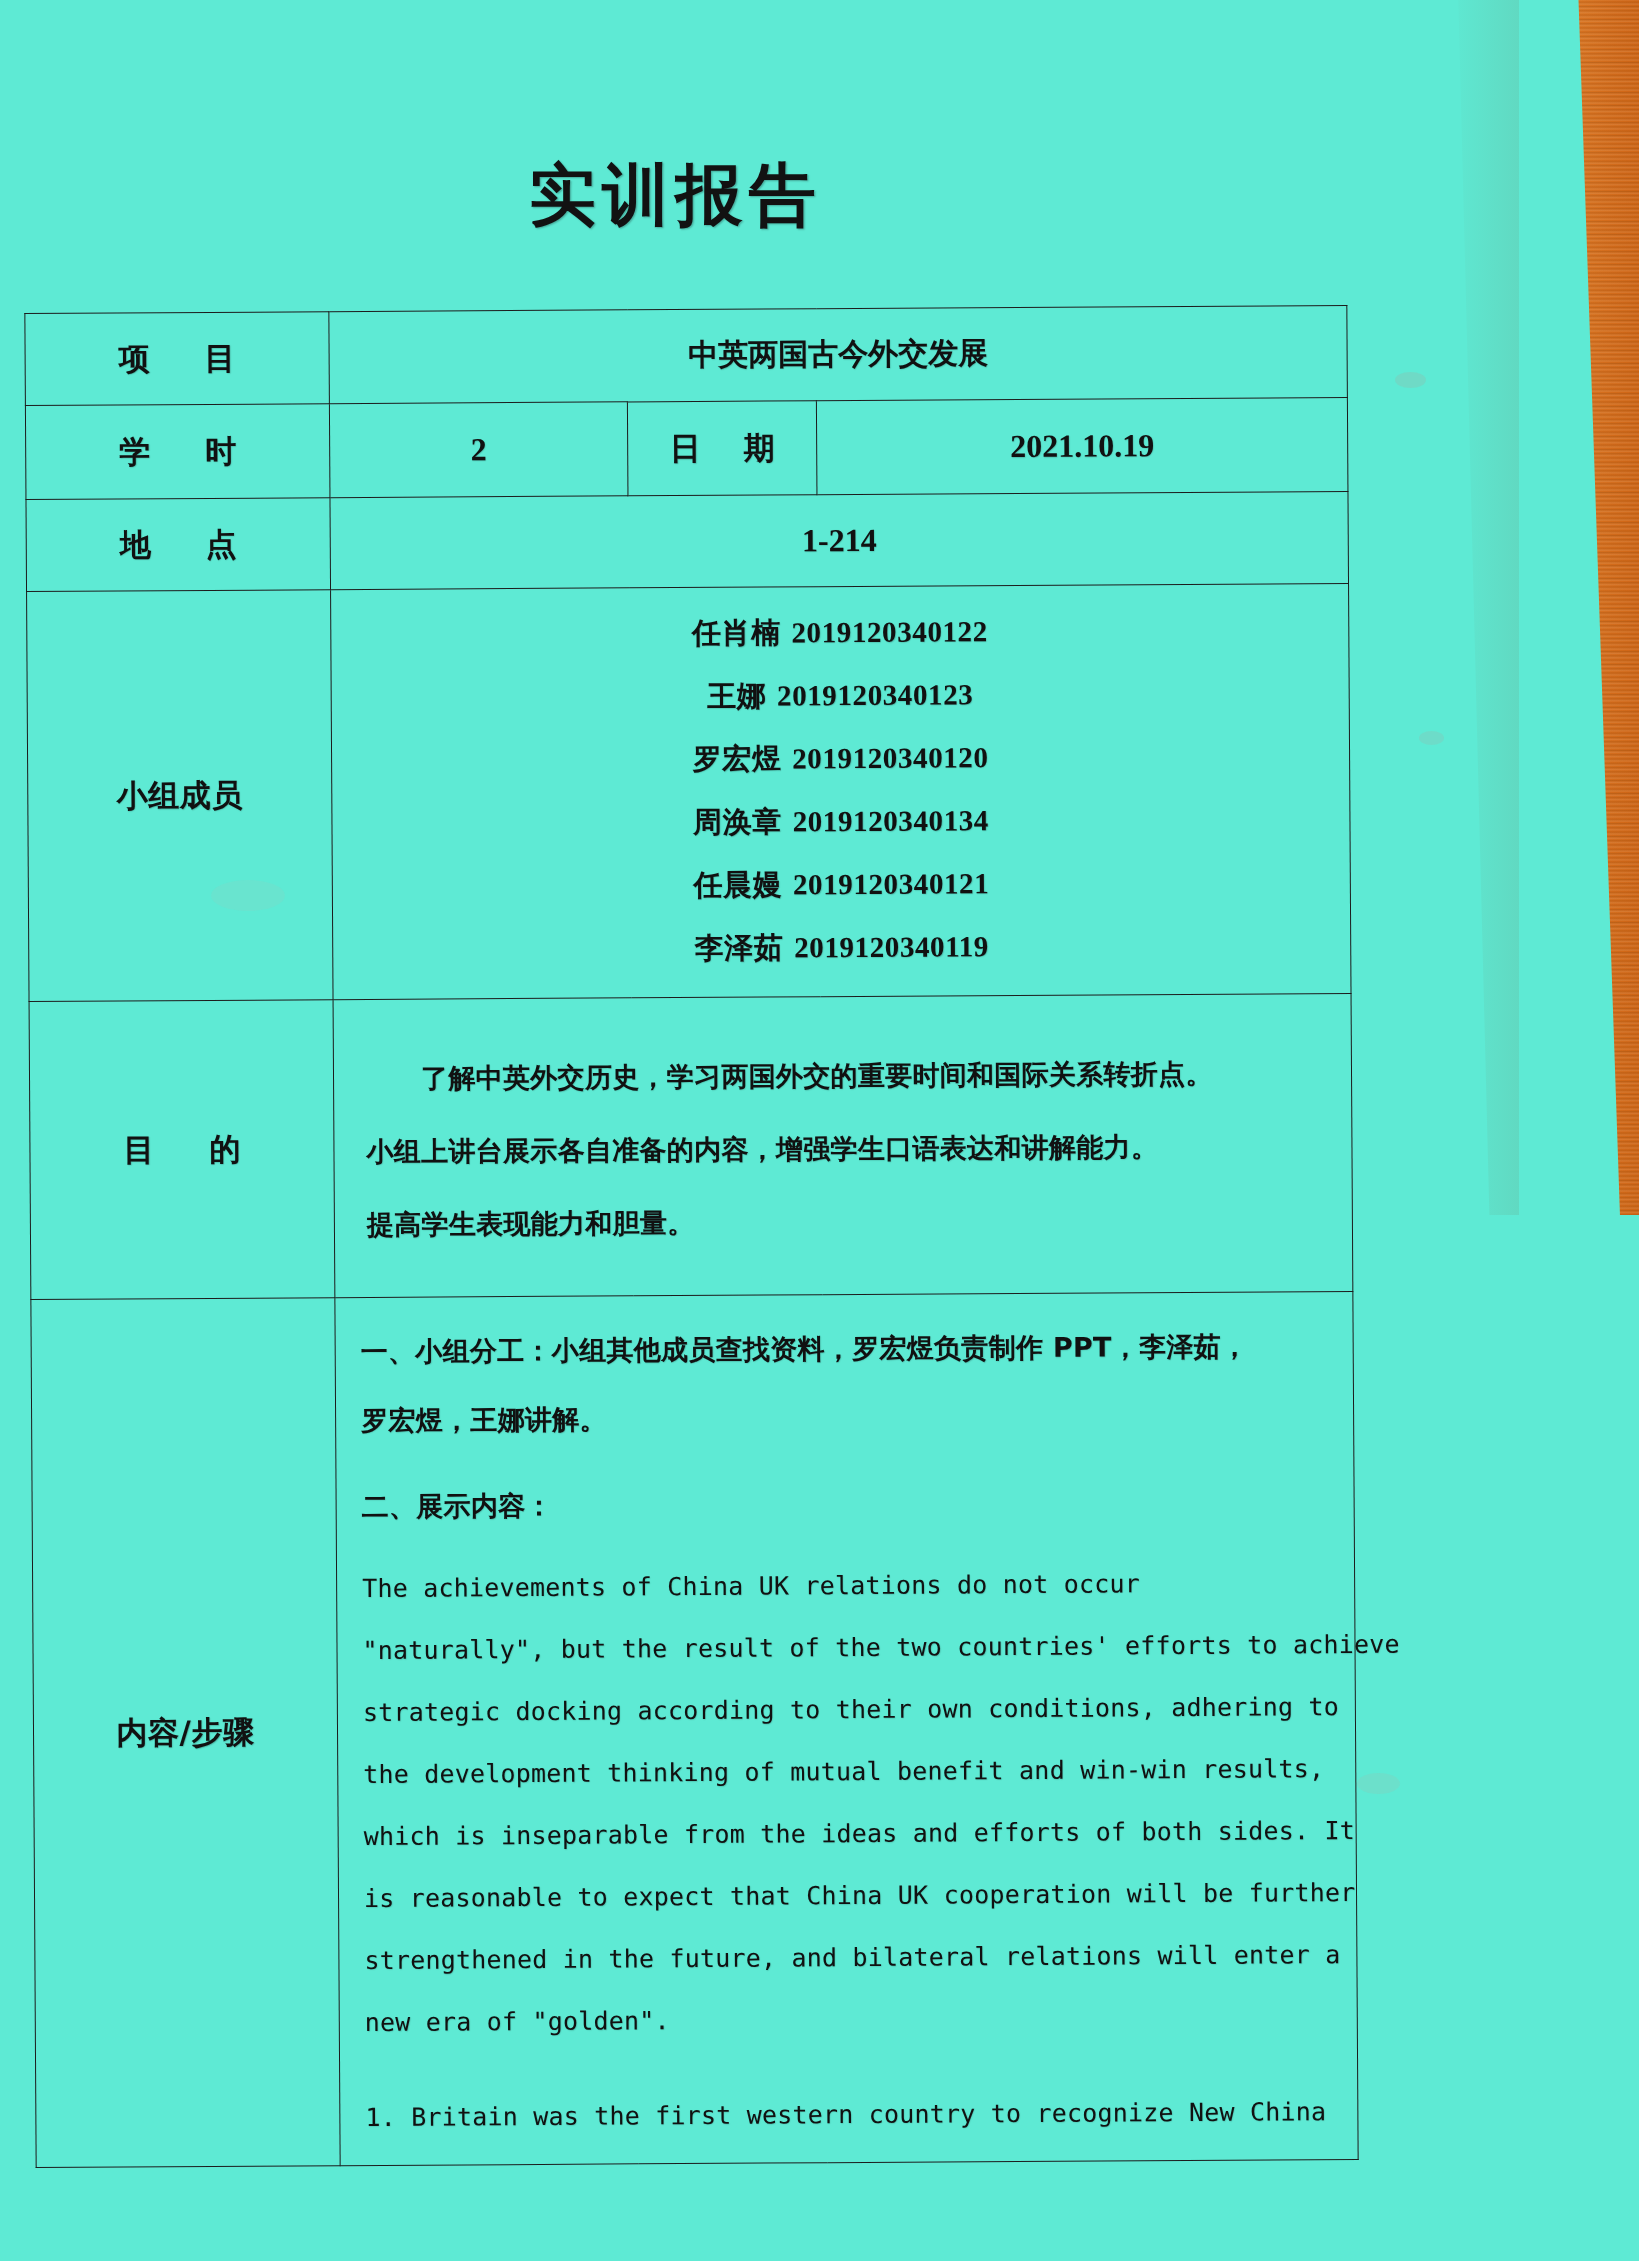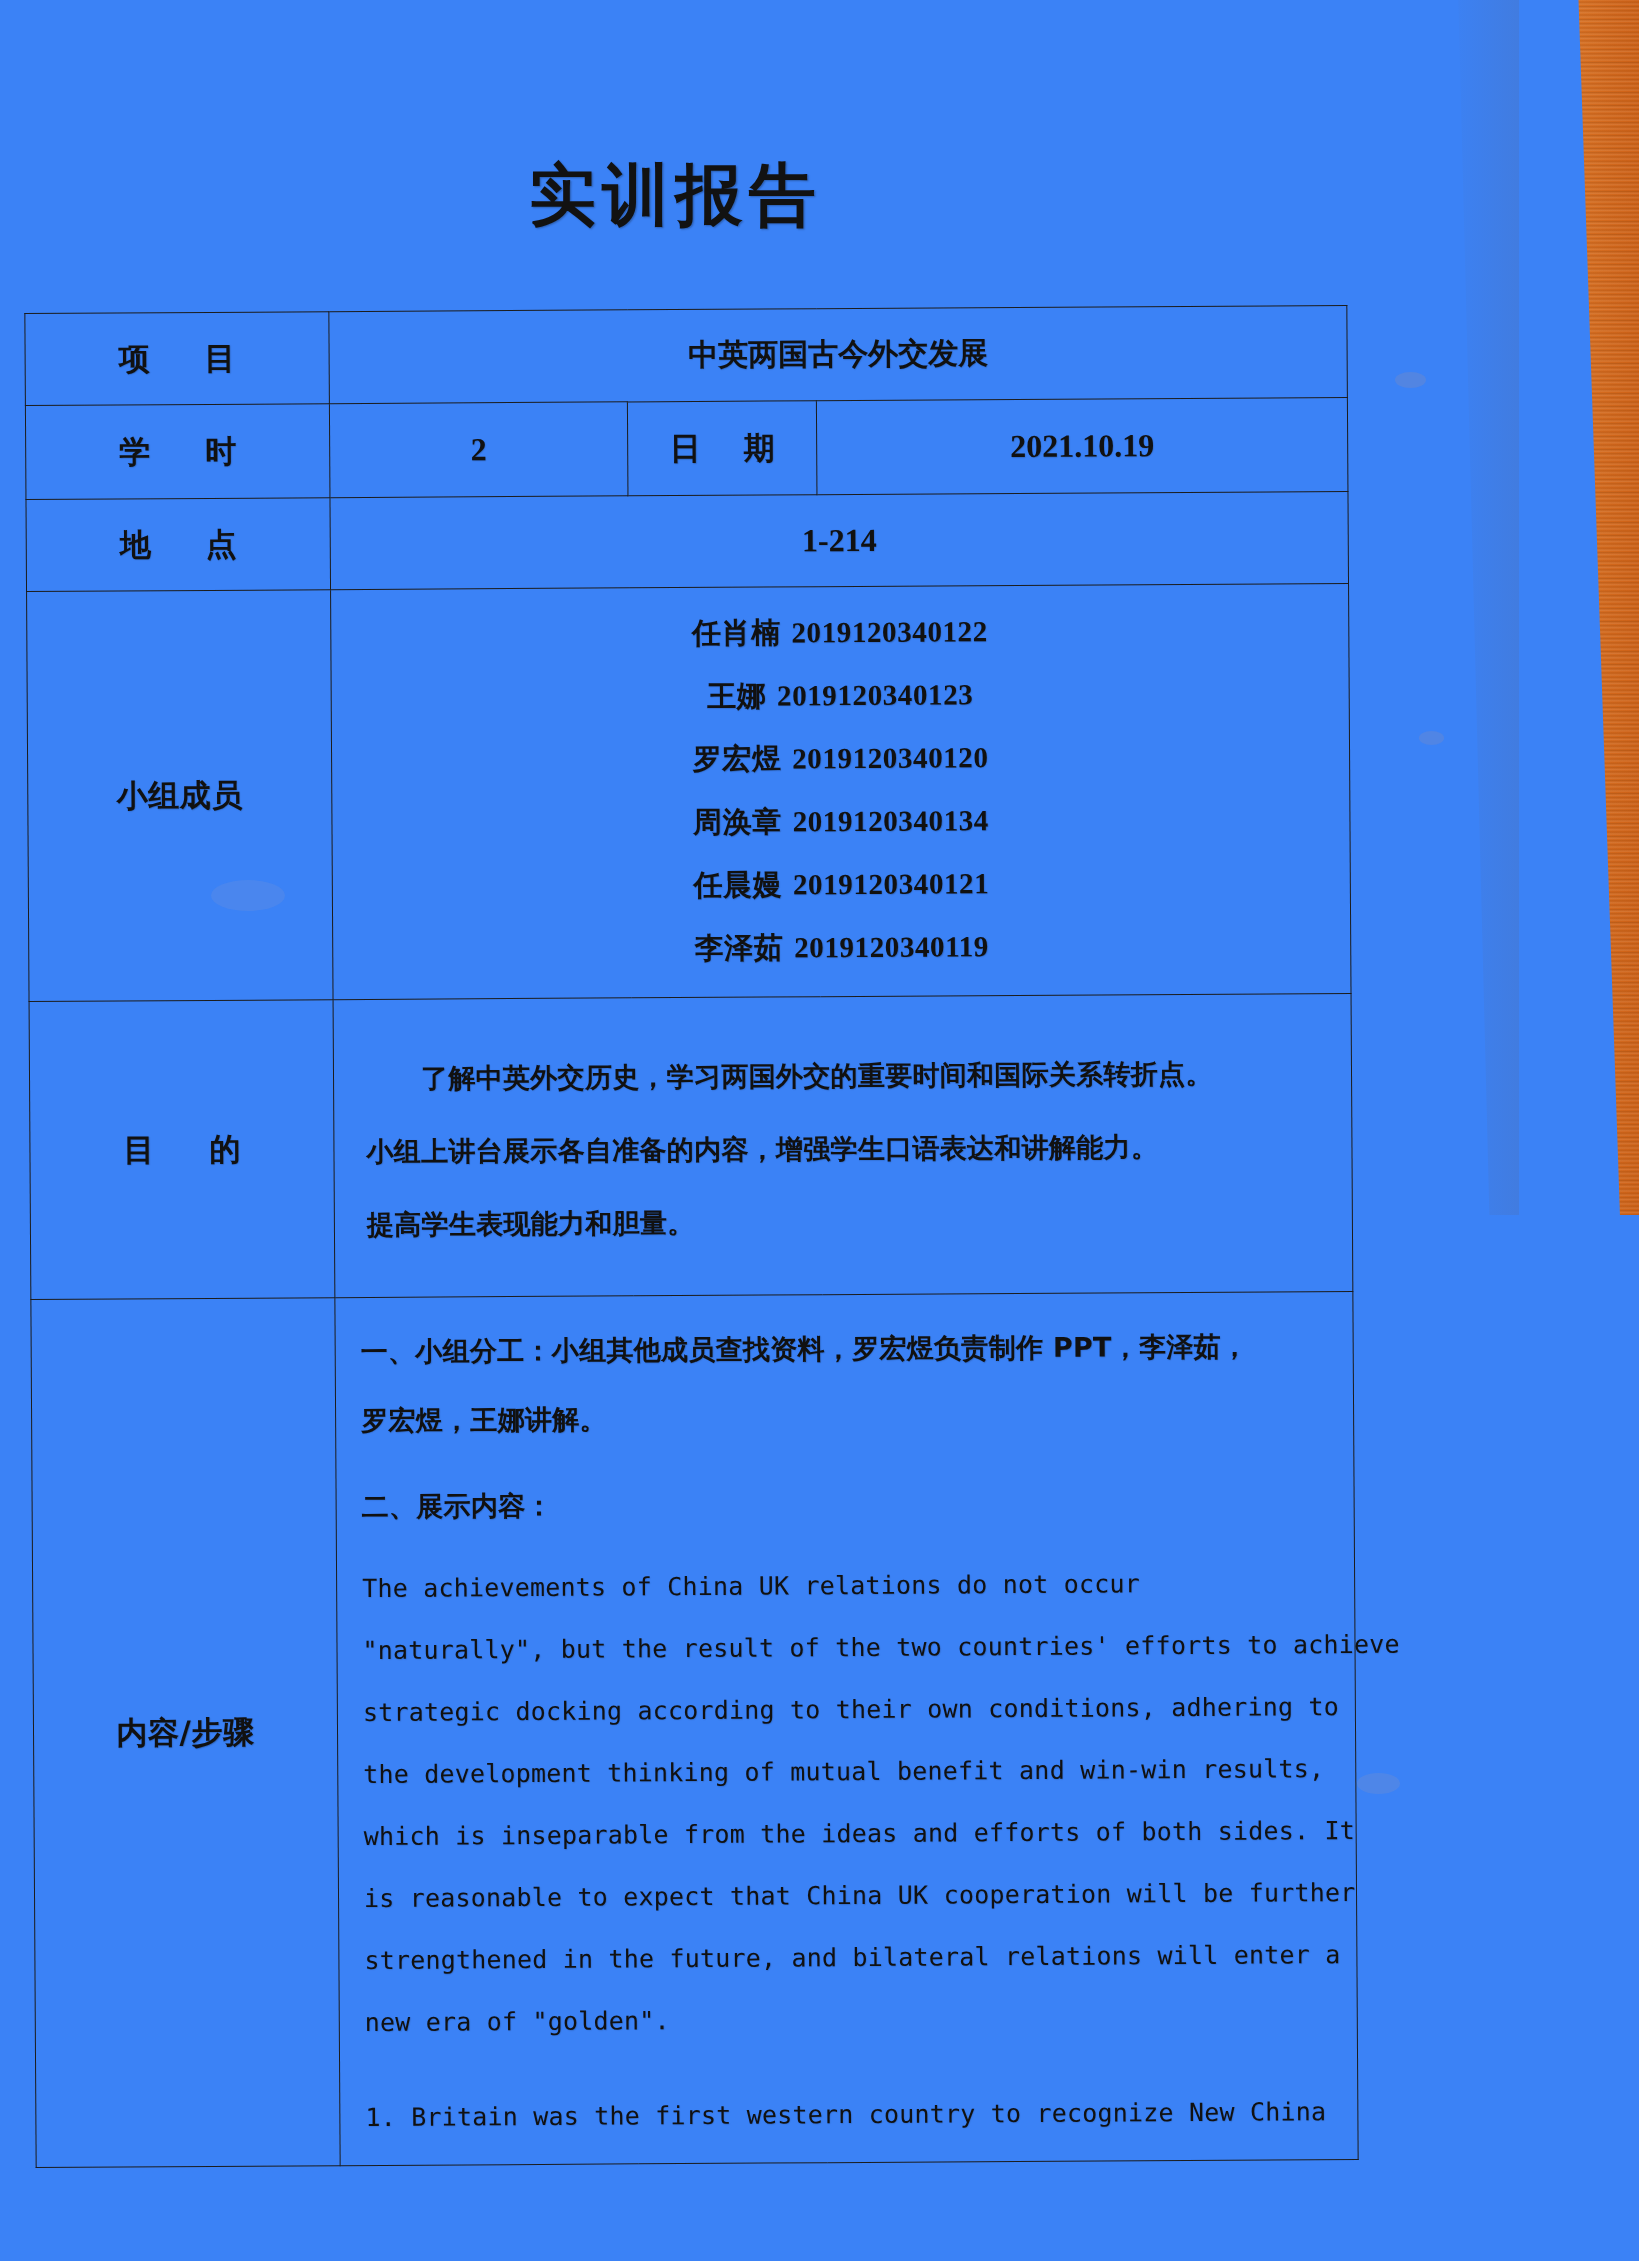--- a/index.html
+++ b/index.html
@@ -4,21 +4,21 @@
 <style>
   html, body {
     margin: 0;
     padding: 0;
     background: #ffffff;
   }
   #page {
     position: relative;
     width: 1640px;
     height: 2261px;
-    background: #3b82f6;
+    background: #5eead4;
     overflow: hidden;
     font-family: "Liberation Serif", "DejaVu Serif", serif;
   }
 
   
   #desk-edge {
     position: absolute;
     top: 0;
     right: 0;
     width: 143px;

